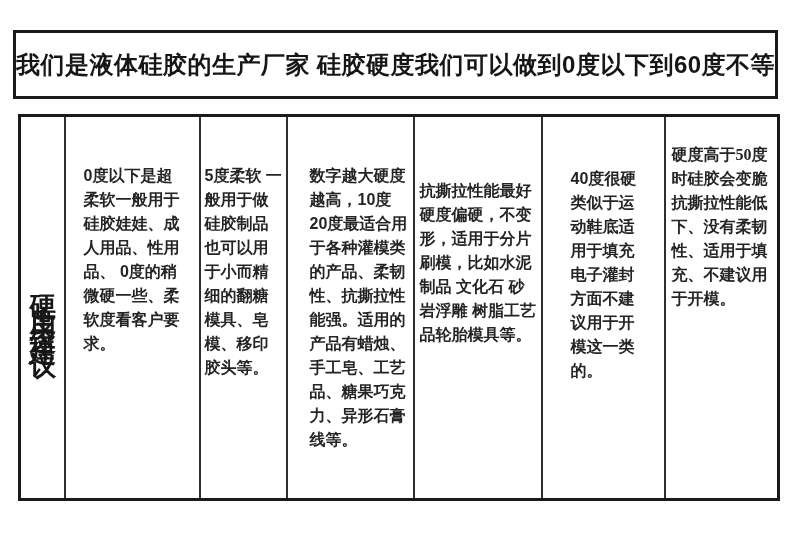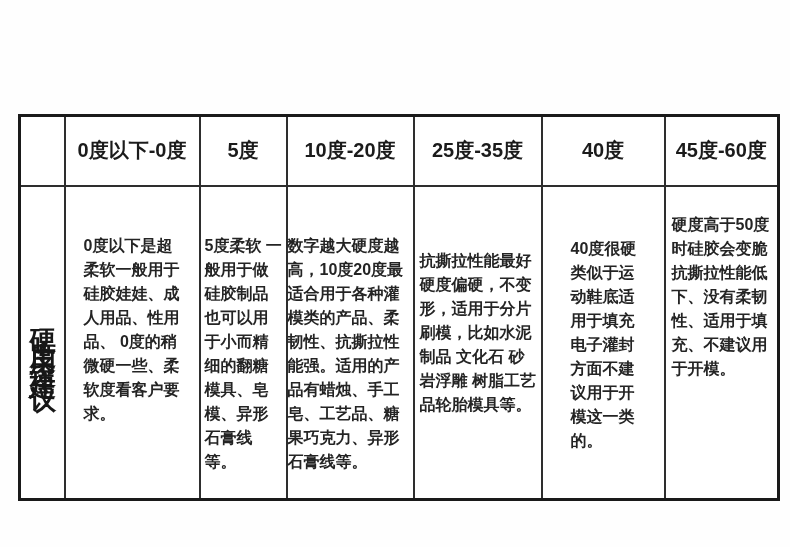--- a/index.html
+++ b/index.html
@@ -82,57 +82,51 @@
     vertical-align: top;
     font-size: 16px;
     line-height: 24px;
     font-weight: bold;
     color: #242424;
     text-align: left;
     word-break: break-word;
   }
   td.usage-cell.c0 { padding: 47px 12px 4px 18px; }
   td.usage-cell.c1 { padding: 47px 3px 4px 4px; }
-  td.usage-cell.c2 { padding: 47px 4px 4px 0; }
+  td.usage-cell.c2 { padding: 47px 4px 4px 22px; }
   td.usage-cell.c3 { padding: 62px 4px 4px 5px; }
   td.usage-cell.c4 { padding: 50px 18px 0 28px; }
-  td.usage-cell.c5 { padding: 26px 6px 4px 6px; }
+  td.usage-cell.c5 { padding: 26px 6px 4px 6px; font-family: Liberation Serif, serif; }
 </style>
 </head>
 <body>
 
 <div class="page">
 
+  <div class="banner">
+    <span class="banner-text">我们是液体硅胶的生产厂家 硅胶硬度我们可以做到0度以下到60度不等</span>
+  </div>
 
   <table class="hardness-table">
     <colgroup>
       <col style="width:45px">
       <col style="width:135px">
       <col style="width:87px">
       <col style="width:127px">
       <col style="width:128px">
       <col style="width:123px">
       <col style="width:114px">
     </colgroup>
     <tbody>
-      <tr class="header-row">
-        <td class="corner-cell"></td>
-        <th class="degree-header">0度以下-0度</th>
-        <th class="degree-header">5度</th>
-        <th class="degree-header">10度-20度</th>
-        <th class="degree-header">25度-35度</th>
-        <th class="degree-header">40度</th>
-        <th class="degree-header">45度-60度</th>
-      </tr>
       <tr class="body-row">
         <td class="label-cell">
           <span class="vertical-text">硬度用途建议</span>
         </td>
         <td class="usage-cell c0">0度以下是超柔软一般用于硅胶娃娃、成人用品、性用品、 0度的稍微硬一些、柔软度看客户要求。</td>
-        <td class="usage-cell c1">5度柔软 一般用于做硅胶制品也可以用于小而精细的翻糖模具、皂模、异形石膏线等。</td>
+        <td class="usage-cell c1">5度柔软 一般用于做硅胶制品也可以用于小而精细的翻糖模具、皂模、移印胶头等。</td>
         <td class="usage-cell c2">数字越大硬度越高，10度20度最适合用于各种灌模类的产品、柔韧性、抗撕拉性能强。适用的产品有蜡烛、手工皂、工艺品、糖果巧克力、异形石膏线等。</td>
         <td class="usage-cell c3">抗撕拉性能最好硬度偏硬，不变形，适用于分片刷模，比如水泥制品 文化石 砂岩浮雕 树脂工艺品轮胎模具等。</td>
         <td class="usage-cell c4">40度很硬类似于运动鞋底适用于填充电子灌封方面不建议用于开模这一类的。</td>
         <td class="usage-cell c5">硬度高于50度时硅胶会变脆抗撕拉性能低下、没有柔韧性、适用于填充、不建议用于开模。</td>
       </tr>
     </tbody>
   </table>
 
 </div>
 

